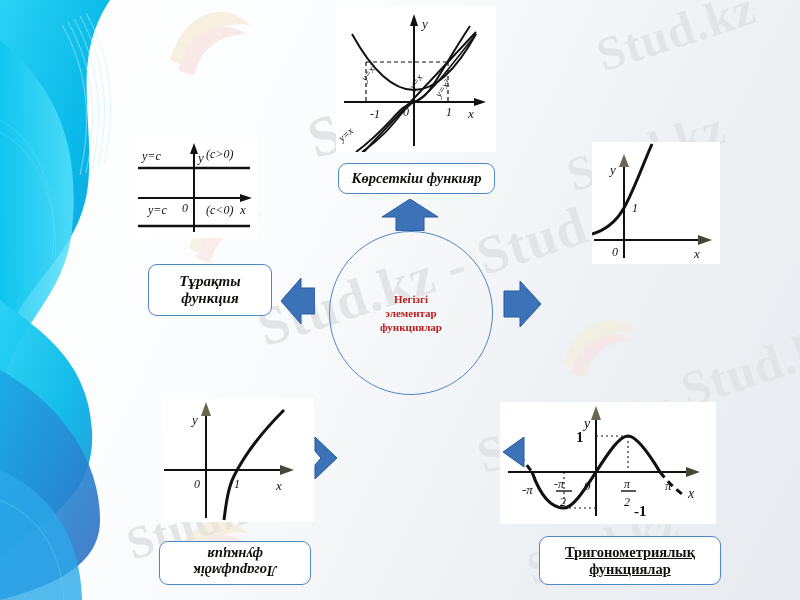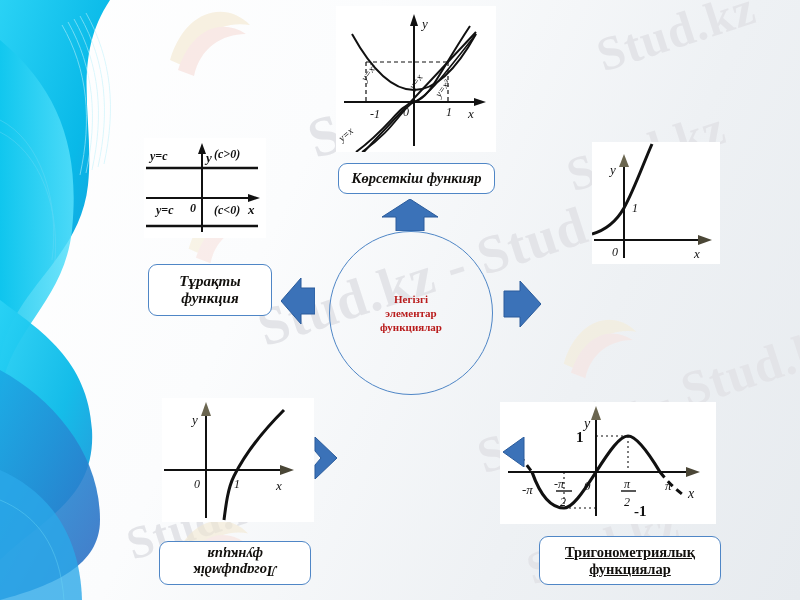--- a/index.html
+++ b/index.html
@@ -159,21 +159,21 @@
       <text class="gtxt" x="110" y="110" font-size="12">1</text>
       <text class="gtxt" x="30" y="76" font-size="10" transform="rotate(-55 30 76)">y=x²</text>
       <text class="gtxt" x="78" y="84" font-size="10" transform="rotate(-55 78 84)">y=x</text>
       <text class="gtxt" x="104" y="92" font-size="10" transform="rotate(-55 104 92)">y=x³</text>
       <text class="gtxt" x="6" y="136" font-size="10" transform="rotate(-40 6 136)">y=x</text>
     </svg>
   </div>
 
   <div class="label-box lb-pow">Көрсеткіш функияр</div>
 
-  <div class="panel" style="left:144px;top:138px;width:122px;height:100px;font-weight:bold;">
+  <div class="panel" style="left:136px;top:138px;width:122px;height:100px;">
     <svg width="122" height="100" viewBox="0 0 122 100">
       <line x1="2" y1="60" x2="108" y2="60" stroke="#111" stroke-width="2"></line>
       <polygon points="116,60 104,56 104,64" fill="#111"></polygon>
       <line x1="58" y1="94" x2="58" y2="12" stroke="#111" stroke-width="2"></line>
       <polygon points="58,5 54,16 62,16" fill="#111"></polygon>
       <line x1="2" y1="30" x2="114" y2="30" stroke="#111" stroke-width="2.6"></line>
       <line x1="2" y1="88" x2="114" y2="88" stroke="#111" stroke-width="2.6"></line>
       <text class="gtxt" x="6" y="22" font-size="12">y=c</text>
       <text class="gtxt" x="70" y="20" font-size="12">(c&gt;0)</text>
       <text class="gtxt" x="12" y="76" font-size="12">y=c</text>

